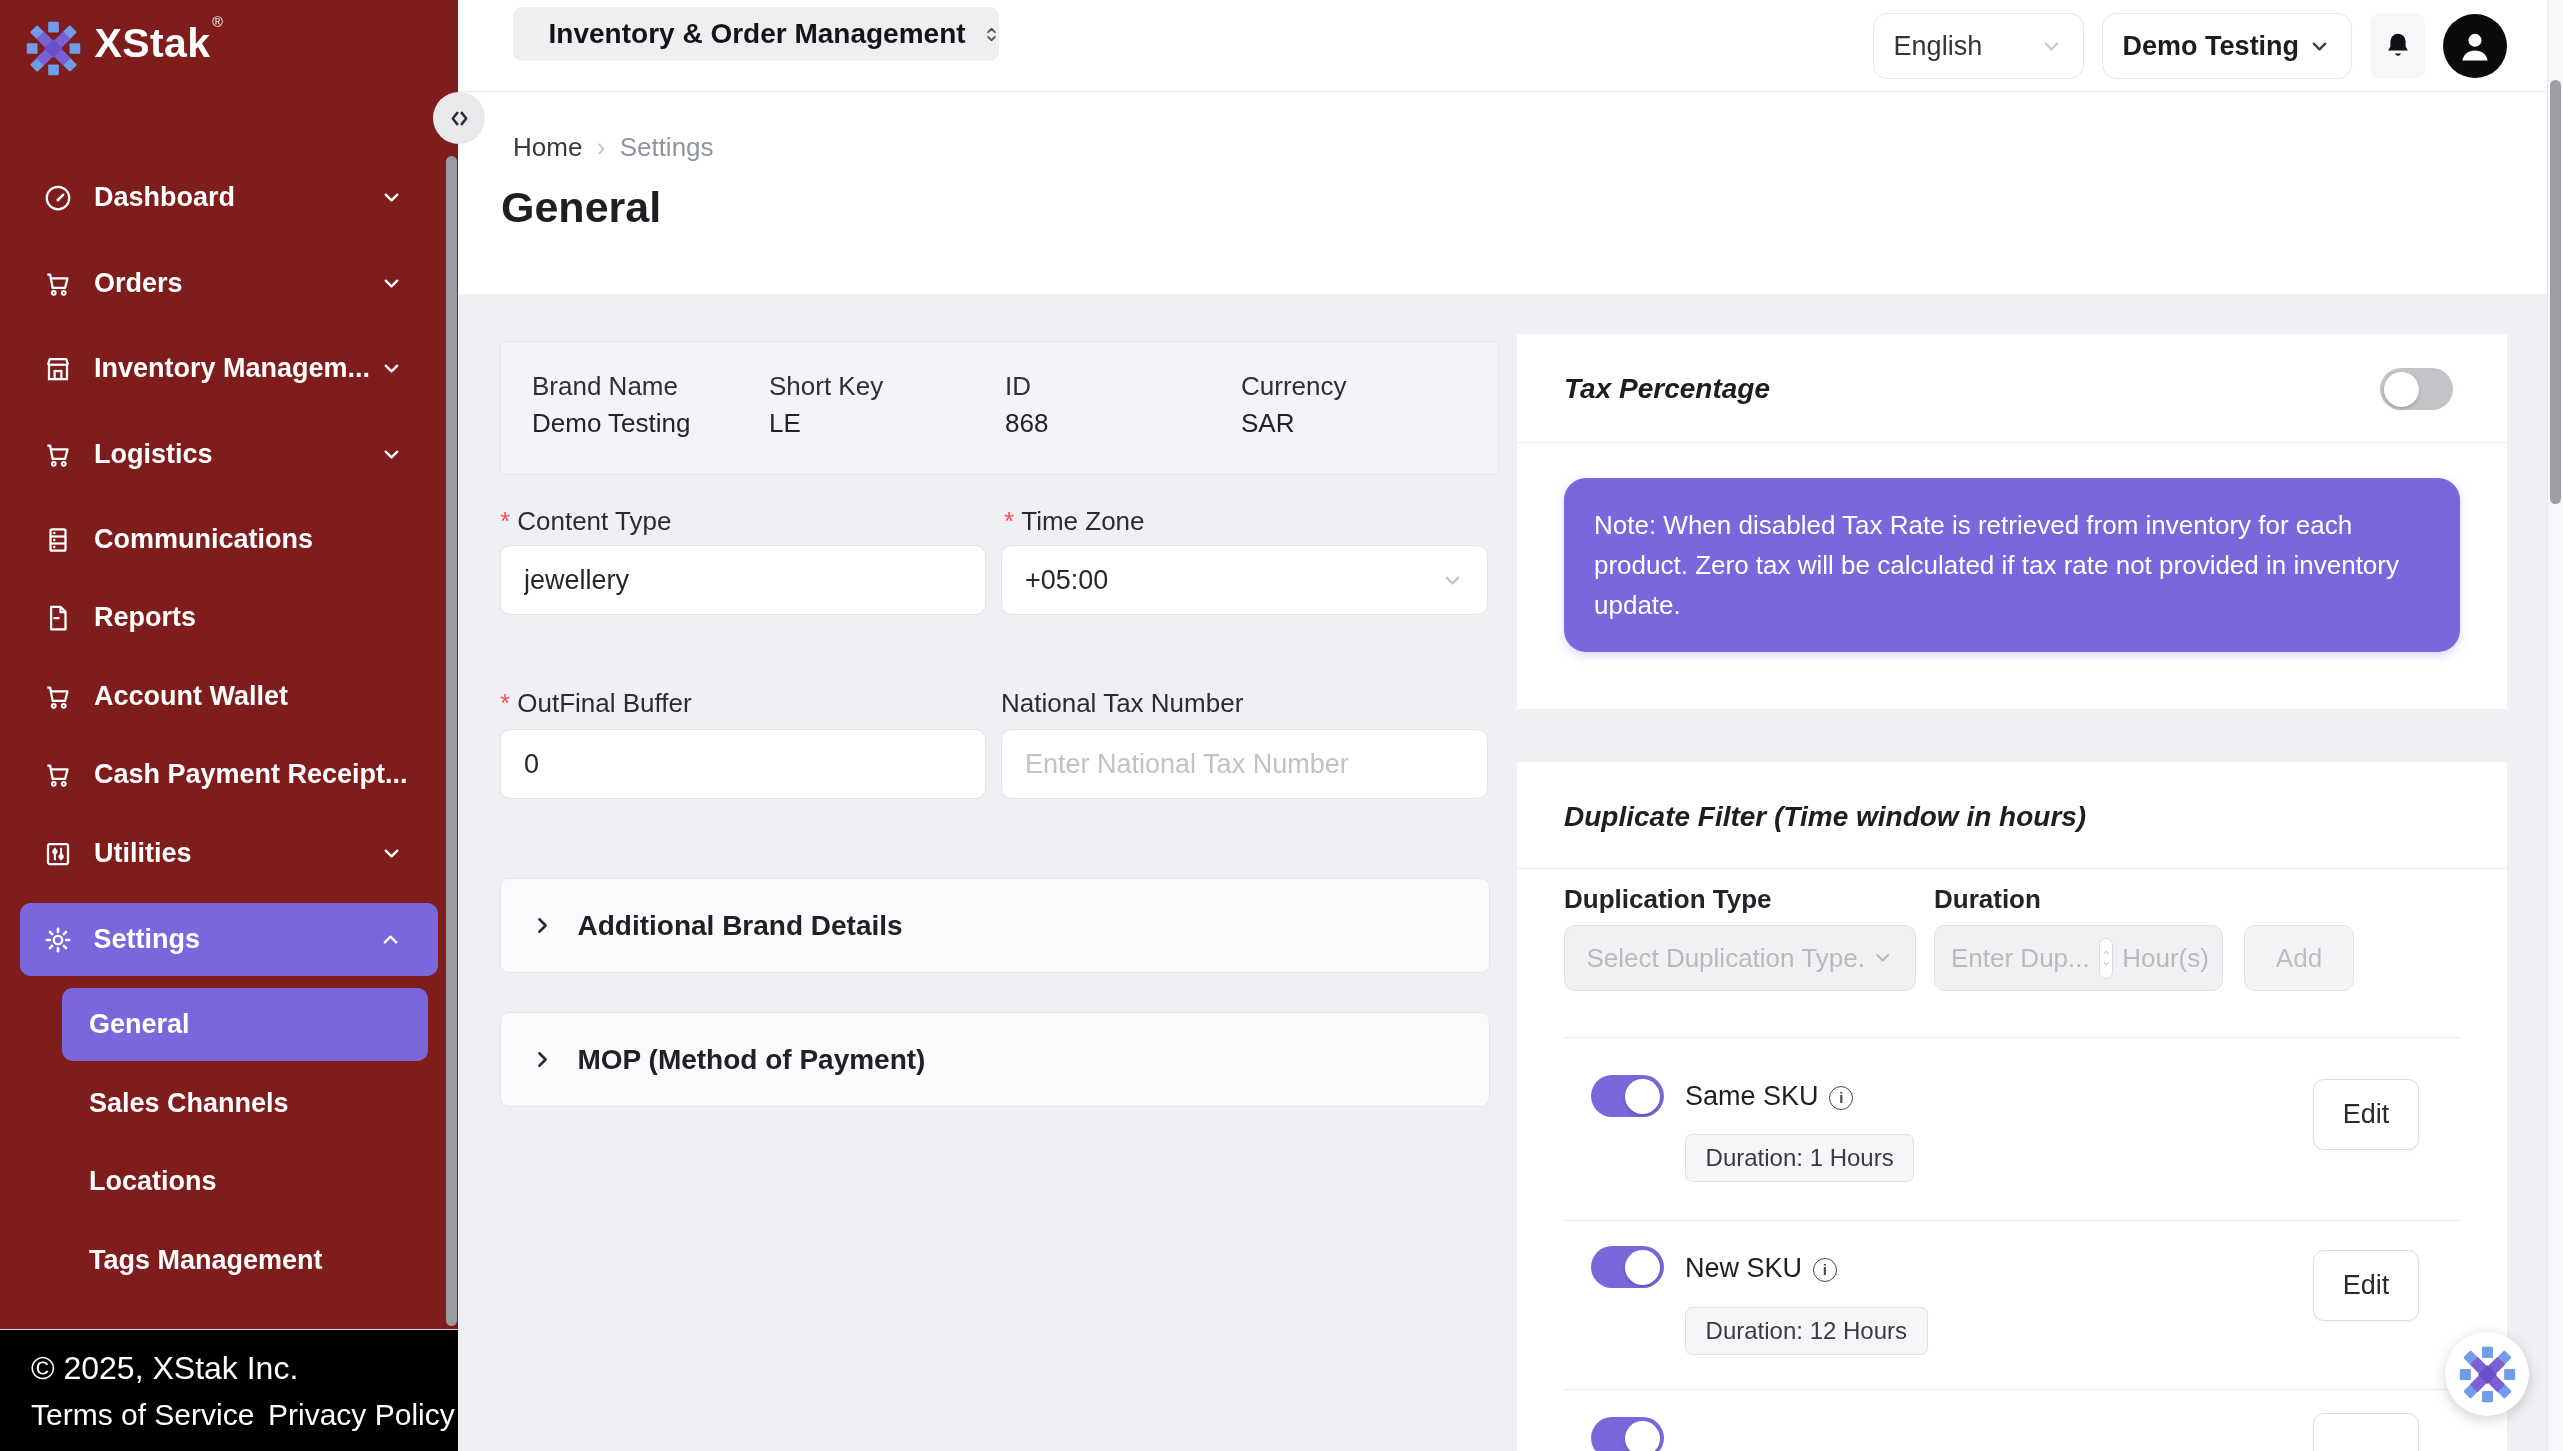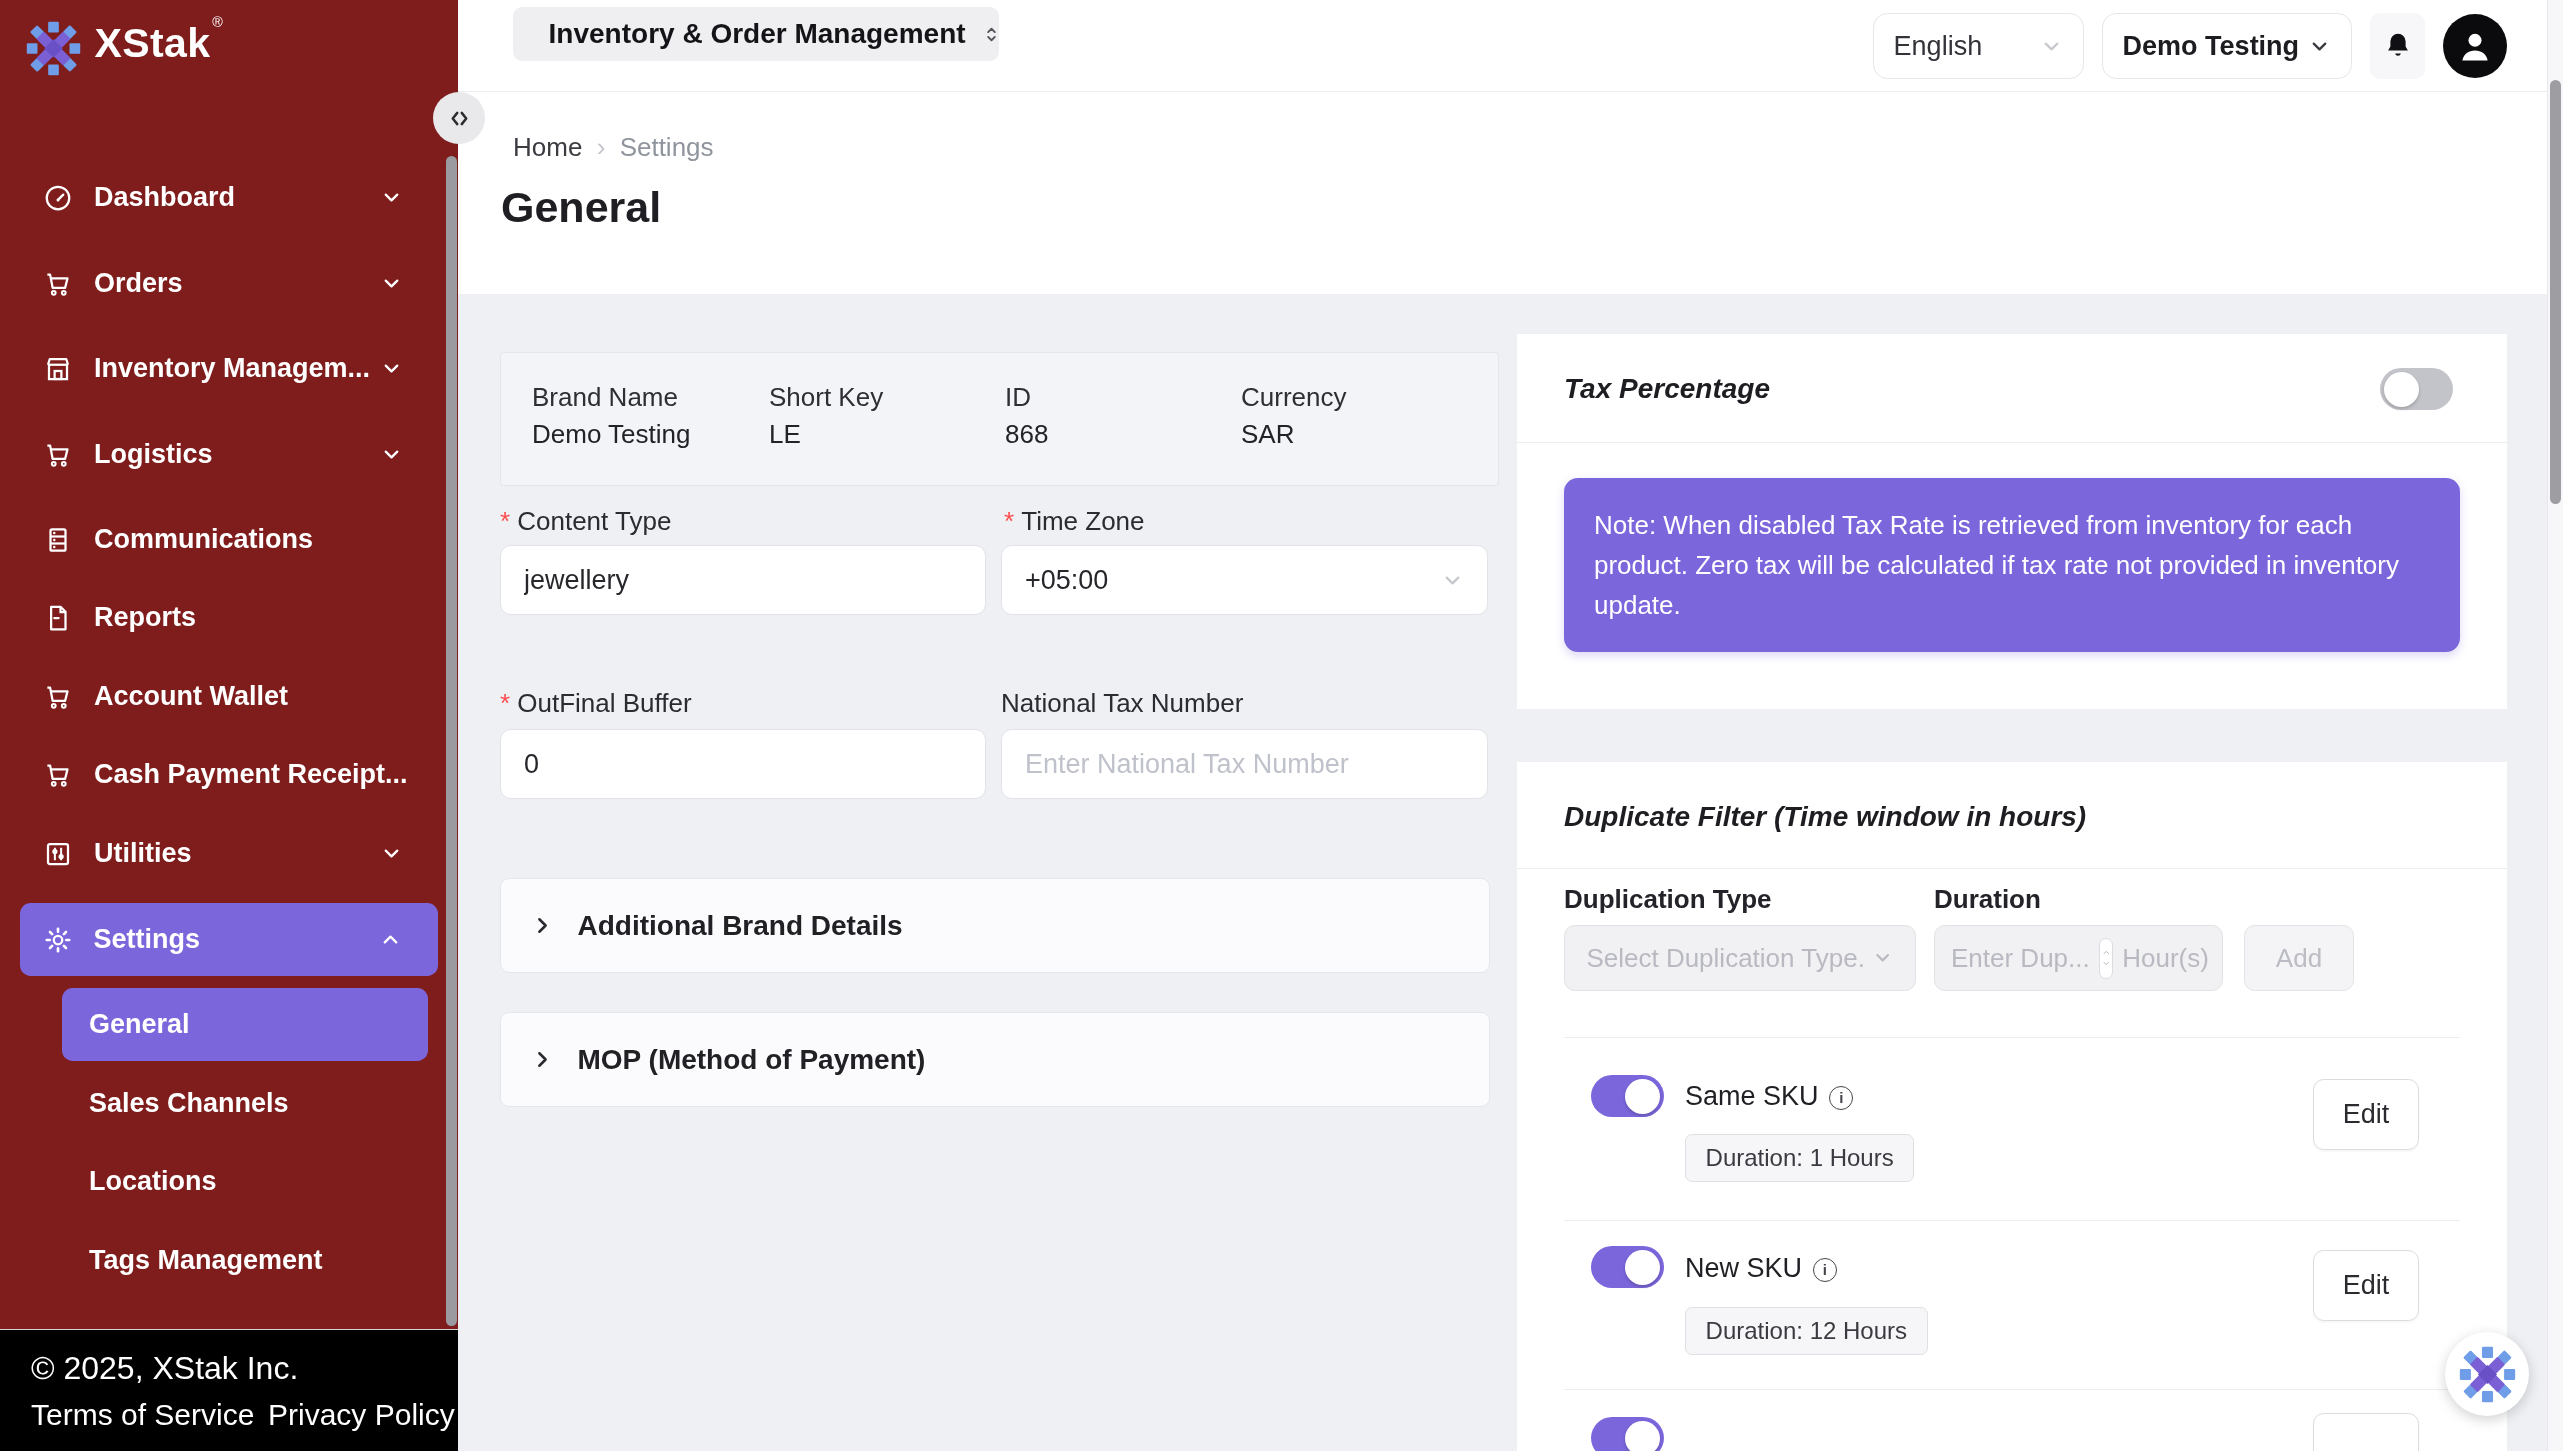--- a/index.html
+++ b/index.html
@@ -55,21 +55,21 @@
 
   
   .breadcrumb { position:absolute; left:513px; top:132px; display:flex; align-items:center; font-size:26px; z-index:6; }
   .bc-home { color:#3b3b41; cursor:pointer; }
   .bc-sep { color:#c5c5cb; margin:0 14.3px; }
   .bc-cur { color:#8f949d; }
   .page-title { position:absolute; left:501px; top:183px; font-size:43px; font-weight:700; color:#1e1e23; z-index:6; }
 
   
   .content { position:absolute; left:458px; top:294px; width:2106px; height:1158px; background:#eef0f4; }
-  .brand-box { position:absolute; left:42px; top:58px; width:999px; height:134px; background:#f3f4f7;
+  .brand-box { position:absolute; left:42px; top:47px; width:999px; height:134px; background:#f3f4f7;
      border:0.9px solid #e5e6e9; border-radius:3.6px;text-align:right; }
   .bi-field { position:absolute; top:0; height:134px; }
   .bi-label { position:absolute; top:28.5px; font-size:26px; color:#2e2e34; white-space:nowrap; }
   .bi-value { position:absolute; top:66px; font-size:26px; color:#222228; white-space:nowrap; }
   .f-label { position:absolute; font-size:26px; color:#2b2b31; white-space:nowrap; }
   .req { color:#ff4d4f; margin-right:7.1px; font-size:26px; }
   .inp { position:absolute; height:70px; background:#fff; border:0.9px solid #e2e3e8; border-radius:10.7px;
      font-size:27px; color:#26262b; padding:0 23px; display:flex; align-items:center; }
   input.inp { font-family:"Liberation Sans", sans-serif; outline:none; width:486px; }
   input.inp::placeholder { color:#bfc2ca; }
@@ -84,21 +84,21 @@
   .card { position:absolute; left:1059px; width:990px; background:#fff; }
   .card-head { position:relative; height:109px; border-bottom:0.9px solid #ededf1;font-style:italic; }
   .card-title { position:absolute; left:47px; top:0; height:109px; display:flex; align-items:center;
      font-size:28px; font-weight:600; color:#1d1d22; white-space:nowrap; }
   
   .toggle { position:absolute; width:73px; height:42px; border-radius:21.4px; background:#c3c4c9; cursor:pointer; }
   .toggle .knob { position:absolute; top:3.6px; left:3.6px; width:35px; height:35px; border-radius:50%; background:#fff;
      box-shadow:0 1.8px 3.6px rgba(0,0,0,.2); }
   .toggle.on { background:#7c66dc; }
   .toggle.on .knob { left:auto; right:3.6px; }
-  .note { position:absolute; left:47px; top:144px; width:896px; background:#7c66dc; border-radius:14px;
+  .note { position:absolute; left:47px; top:144px; width:896px; background:#7c66dc; border-radius:22px;
      padding:27px 30px; color:#fff; font-size:26px; line-height:40px; box-shadow:0 3.6px 9px rgba(124,102,220,.25); }
   .df-label { position:absolute; font-size:26px; font-weight:600; color:#232329; white-space:nowrap; }
   .ctrl { position:absolute; top:163px; height:66px; border-radius:10.7px; display:flex; align-items:center; }
   .ctrl.disabled { background:#f1f1f4; border:0.9px solid #e2e2e6; color:#b9bac1; cursor:not-allowed; }
   .ctrl .ph { font-size:26px; color:#b9bac1; white-space:nowrap; }
   .spinner { width:28.5px; height:41px; background:#fff; border:0.9px solid #dcdce0; border-radius:7.1px;
      display:flex; flex-direction:column; align-items:center; justify-content:center; gap:1.8px; color:#a9aab0; margin:0 9px; }
   .add-btn { position:absolute; top:163px; left:727px; width:110px; height:66px; background:#f4f4f7; border:0.9px solid #e3e3e7;
      border-radius:10.7px; display:flex; align-items:center; justify-content:center; font-size:26px; color:#bcbdc4; cursor:not-allowed; }
   .row-div { position:absolute; left:47px; width:896px; border-top:0.9px solid #ededf1; }

